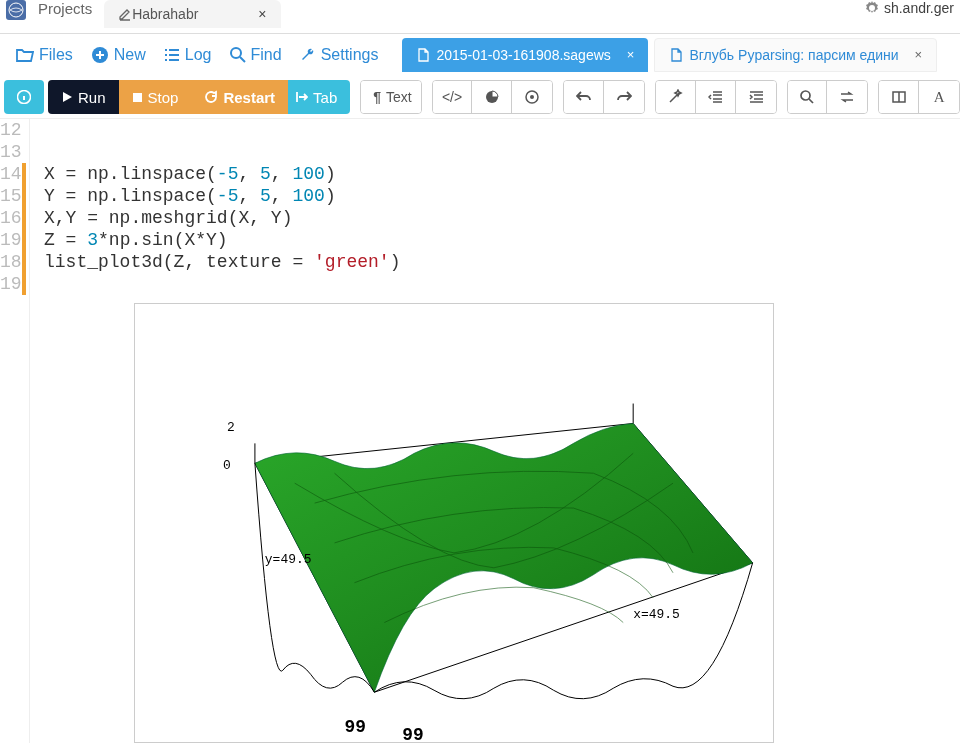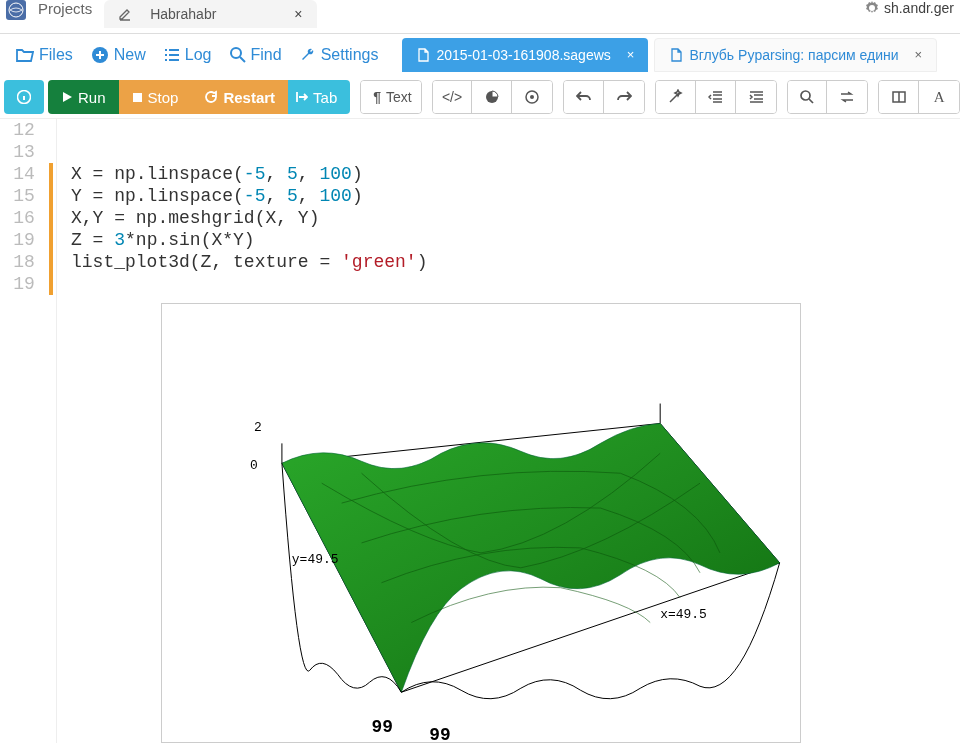--- a/index.html
+++ b/index.html
@@ -1,48 +1,48 @@
 <!DOCTYPE html>
 <html><head>
 <meta charset="utf-8">
 <style>
   * { box-sizing: border-box; margin: 0; padding: 0; }
   body { font-family: Arial, Helvetica, sans-serif; font-size: 14px; color: #333; background: #fff; width: 960px; }
   
   .top-bar { display: flex; align-items: flex-start; height: 34px; border-bottom: 1px solid #ddd; }
   .logo { width: 20px; height: 20px; margin: 0 6px; background: #4a6da7; border-radius: 3px; display: flex; align-items: center; justify-content: center; color: #fff; font-size: 10px; }
   .top-link { color: #666; font-size: 15px; padding: 0 6px; cursor: pointer; }
-  .top-tab { display: flex; align-items: center; gap: 18px; background: #f4f4f4; border-top-left-radius: 6px; border-top-right-radius: 6px; padding: 6px 14px; margin-left: 6px; color: #555; cursor: pointer; position: relative; }
+  .top-tab { display: flex; align-items: center; gap: 0; background: #f4f4f4; border-top-left-radius: 6px; border-top-right-radius: 6px; padding: 6px 14px; margin-left: 6px; color: #555; cursor: pointer; position: relative; }
   .top-tab .close { font-size: 14px; color: #444; margin-left: 60px; cursor: pointer; }
   .top-right { margin-left: auto; margin-right: 6px; display: flex; align-items: center; gap: 4px; color: #404040; }
   
   .menu-bar { display: flex; align-items: center; height: 42px; padding: 0 8px; gap: 2px; border-bottom: 1px solid transparent; }
   .menu-item { display: flex; align-items: center; gap: 5px; color: #2f8bd6; font-size: 16px; padding: 6px 8px; cursor: pointer; }
   .menu-item svg, .menu-item .micon { color: #2f8bd6; }
   
   .file-tabs { display: flex; margin-left: 14px; gap: 6px; }
   .file-tab { display: flex; align-items: center; gap: 6px; padding: 8px 14px; border-radius: 4px 4px 0 0; font-size: 14px; position: relative; cursor: pointer; }
   .file-tab.active { background: #3ca0e6; color: #fff; }
   .file-tab.inactive { background: #fafafa; color: #2f8bd6; border: 1px solid #eee; }
   .file-tab .close { font-size: 13px; margin-left: 10px; cursor: pointer; }
   
   .toolbar { display: flex; align-items: center; padding: 4px 0 4px 4px; gap: 0; border-bottom: 1px solid #eee; }
   .tb-btn { display: flex; align-items: center; justify-content: center; gap: 5px; height: 34px; padding: 0 12px; border: 1px solid transparent; cursor: pointer; font-size: 15px; color: #fff; }
   .tb-info { background: #3bbfdd; border-radius: 4px; margin-right: 4px; }
-  .tb-run { background: #15803d; border-radius: 4px 0 0 4px; }
+  .tb-run { background: #0f172a; border-radius: 4px 0 0 4px; }
   .tb-stop { background: #eca246; }
   .tb-restart { background: #eca246; font-weight: bold; }
   .tb-tab { background: #3bbfdd; border-radius: 0 4px 4px 0; padding-left: 7px; }
   .tb-group { display: flex; border: 1px solid #ccc; border-radius: 4px; overflow: hidden; margin-left: 10px; }
   .tb-icon-btn { width: 42px; height: 32px; display: flex; align-items: center; justify-content: center; background: #fff; color: #555; cursor: pointer; border-right: 1px solid #ccc; font-size: 14px; }
   .tb-icon-btn:last-child { border-right: none; }
   .tb-icon-btn.text { width: auto; padding: 0 12px; gap: 5px; }
   
   .editor { display: flex; font-family: "Courier New", monospace; font-size: 18px; }
-  .gutter { width: 57px; background: #fff; color: #bbb; text-align: center; padding-right: 8px; user-select: none; line-height: 22px; border-right: 1px solid #eee; }
+  .gutter { width: 30px; background: #fff; color: #bbb; text-align: left; padding-right: 8px; user-select: none; line-height: 22px; border-right: 1px solid #eee; }
   .gutter-line { height: 22px; }
   .code { flex: 1; padding-left: 14px; position: relative; }
   .code-line { height: 22px; line-height: 22px; white-space: pre; }
   .code-line .num { color: #0086b3; }
   .code-line .str { color: #b31d28; }
   .code-marker { position: absolute; left: -8px; top: 44px; width: 4px; height: 132px; background: #f0a030; }
   
   .plot-wrap { margin-left: 90px; margin-top: 8px; width: 640px; height: 440px; border: 1px solid #ccc; background: #fff; position: relative; }
   .plot-wrap svg { width: 100%; height: 100%; }
 </style>

